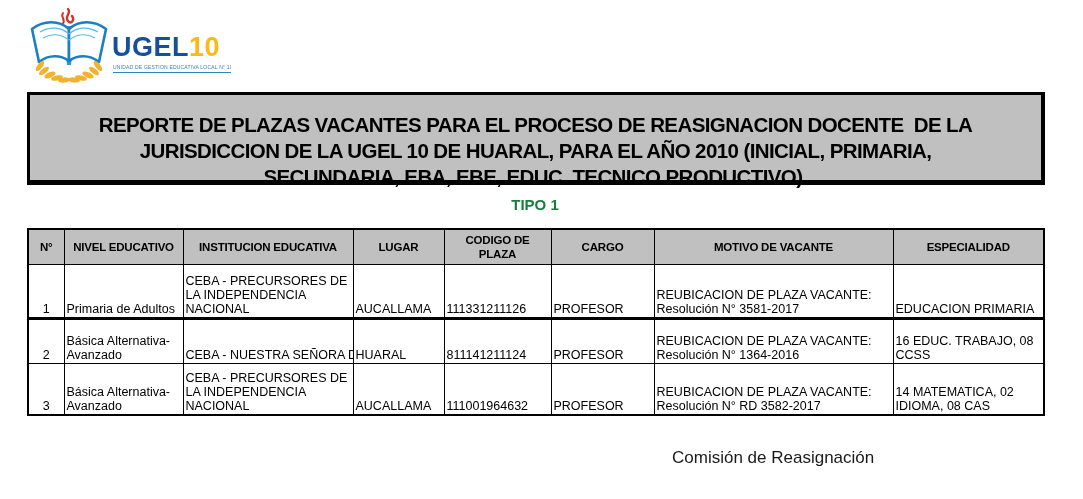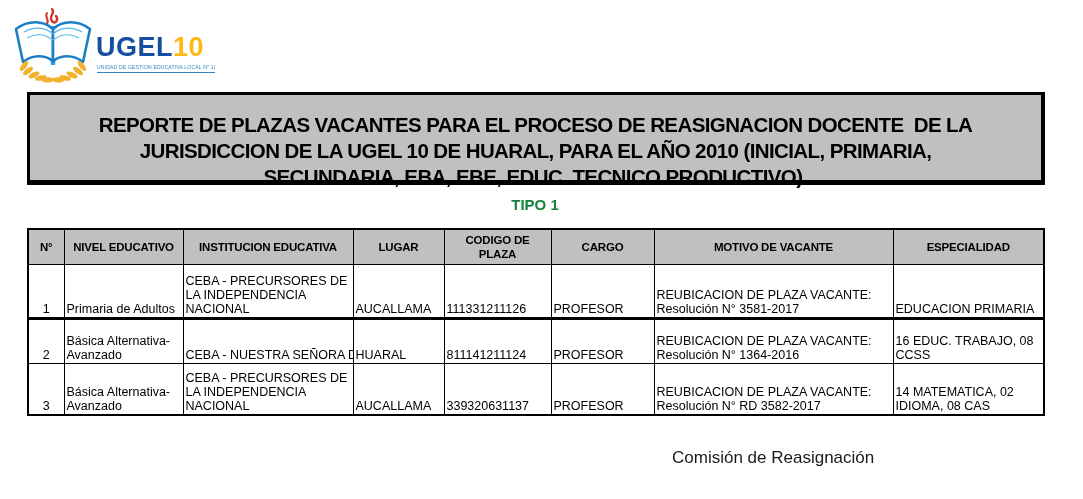--- a/index.html
+++ b/index.html
@@ -7,21 +7,21 @@
   body {
     width: 1083px; height: 499px;
     font-family: "Liberation Sans", "DejaVu Sans", sans-serif;
     color: #000;
     position: relative;
     overflow: hidden;
   }
   .page { position: absolute; inset: 0; width: 1083px; height: 499px; background: #fff; }
 
   
-  .logo { position: absolute; left: 12px; top: 4px; width: 215px; height: 84px; }
+  .logo { position: absolute; left: 28px; top: 4px; width: 215px; height: 84px; }
   .logo-svg { position: absolute; left: 0; top: 2px; }
   .logo-text {
     position: absolute; left: 84px; top: 30px;
     font-weight: bold; font-size: 27px; letter-spacing: 0.5px;
     font-family: "Liberation Sans", sans-serif;
     white-space: nowrap; line-height: 27px;
   }
   .logo-acronym { color: #164f9f; }
   .logo-number { color: #fdb913; }
   .logo-subtitle {
@@ -189,21 +189,21 @@
 CCSS</td>
       </tr>
       <tr class="row-3">
         <td class="center">3</td>
         <td>Básica Alternativa-
 Avanzado</td>
         <td>CEBA - PRECURSORES DE
 LA INDEPENDENCIA
 NACIONAL</td>
         <td>AUCALLAMA</td>
-        <td>339320631137</td>
+        <td>111001964632</td>
         <td>PROFESOR</td>
         <td>REUBICACION DE PLAZA VACANTE:
 Resolución N° RD 3582-2017</td>
         <td>14 MATEMATICA, 02
 IDIOMA, 08 CAS</td>
       </tr>
     </tbody>
   </table>
 
   <div class="footer-signature">Comisión de Reasignación</div>

